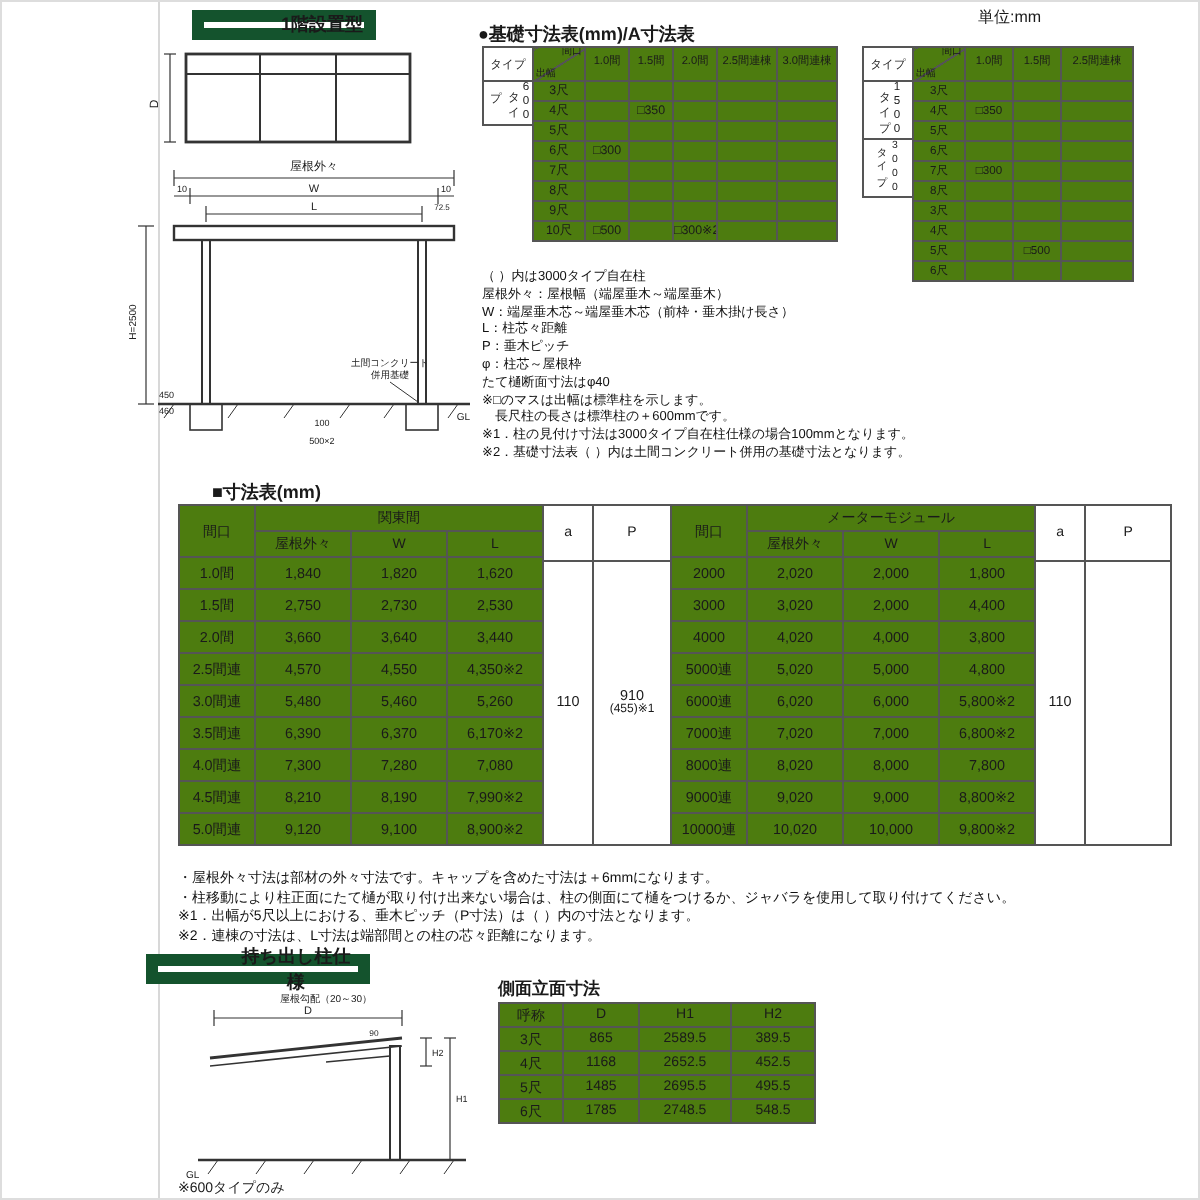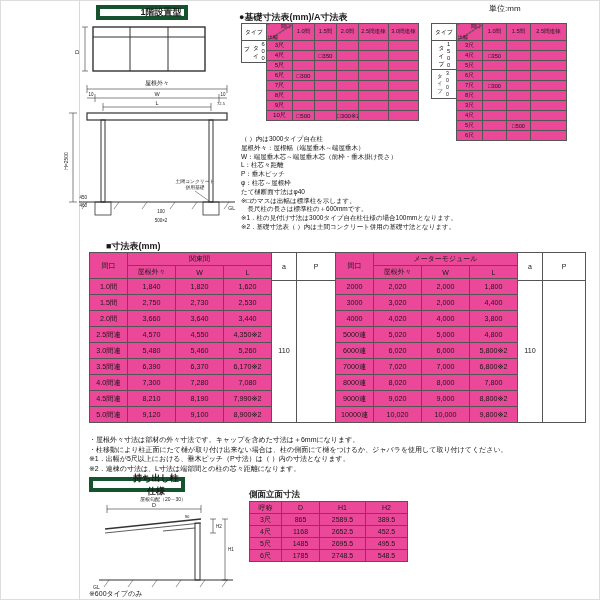--- a/index.html
+++ b/index.html
@@ -2,26 +2,26 @@
 <html><head>
 <meta charset="utf-8">
 <style>
   * { box-sizing: border-box; margin: 0; padding: 0; }
   body { background: #f4f4f4; font-family: "Liberation Sans", "DejaVu Sans", sans-serif; }
   .page { position: relative; width: 600px; height: 600px; background: #fff; border: 1px solid #ddd;
           color: #1a1a1a; overflow: hidden; margin: 0 auto; }
   .abs { position: absolute; }
   .frame-line { left: 78px; top: 0; width: 1px; height: 600px; background: #d8d8d8; }
 
-  .section-box { border: 4px solid #14532d; text-align: center; font-weight: bold; font-size: 9px;
+  .section-box { border: 6px solid #14532d; text-align: center; font-weight: bold; font-size: 9px;
                  display: flex; align-items: center; justify-content: center; background: #fff; padding-left: 38px; }
   .unit { font-size: 8px; }
   .title { font-weight: bold; font-size: 9px; }
 
-  table { border-collapse: collapse; table-layout: fixed; background: #ec4899; }
+  table { border-collapse: collapse; table-layout: fixed; background: #4d7c0f; }
   th, td { border: 1px solid #555; font-weight: normal; text-align: center; padding: 0;
            overflow: hidden; white-space: nowrap; }
 
   
   .ftwrap { display: flex; align-items: flex-start; }
   .fcol { width: 26px; border: 1px solid #555; display: flex; flex-direction: column; margin-right: -1px; background:#fff; }
   .fh { height: 17px; border-bottom: 1px solid #555; display: flex; align-items: center; justify-content: center; font-size: 5.8px; }
   .fv { flex: 1; display: flex; align-items: center; justify-content: center;
         writing-mode: vertical-rl; text-orientation: upright; font-size: 5.8px; letter-spacing: 1px; }
   .fv2 { border-top: 1px solid #555; }
@@ -405,20 +405,24 @@
             <td>8,900※2</td>
           </tr>
         </tbody>
     </table>
     <div class="mcol" style="width:26px">
       <div class="mh">a</div>
       <div class="mv">110</div>
     </div>
     <div class="mcol" style="width:40px">
       <div class="mh">P</div>
+      <div class="mv">
+        <div>910</div>
+        <div style="font-size:6px">(455)※1</div>
+      </div>
     </div>
 
     <table class="mt mt2" style="width:182px">
       <colgroup>
           <col style="width:38px">
           <col style="width:48px">
           <col style="width:48px">
           <col style="width:48px">
         </colgroup>
       <thead>
@@ -498,21 +502,21 @@
     </div>
   </div>
 
   <div class="abs notes-main" style="left:88px;top:434px;width:502px">
       <div>・屋根外々寸法は部材の外々寸法です。キャップを含めた寸法は＋6mmになります。</div>
       <div>・柱移動により柱正面にたて樋が取り付け出来ない場合は、柱の側面にて樋をつけるか、ジャバラを使用して取り付けてください。</div>
       <div>※1．出幅が5尺以上における、垂木ピッチ（P寸法）は（ ）内の寸法となります。</div>
       <div>※2．連棟の寸法は、L寸法は端部間との柱の芯々距離になります。</div>
     </div>
 
-  <div class="abs section-box" style="left:88px;top:476px;width:96px;height:15px">持ち出し柱仕様</div>
+  <div class="abs section-box" style="left:72px;top:476px;width:112px;height:15px">持ち出し柱仕様</div>
 
   <svg class="abs" style="left:86px;top:492px" width="152" height="106" viewBox="0 0 152 106">
     <text x="76" y="8" font-size="5" text-anchor="middle">屋根勾配（20～30）</text>
     <g stroke="#333" fill="none" stroke-width="0.6">
       <line x1="20" y1="16" x2="114" y2="16"></line>
       <line x1="20" y1="12" x2="20" y2="20"></line>
         <line x1="114" y1="12" x2="114" y2="20"></line>
       <line x1="126" y1="26" x2="126" y2="40"></line>
       <line x1="123" y1="26" x2="129" y2="26"></line>
         <line x1="123" y1="40" x2="129" y2="40"></line>

